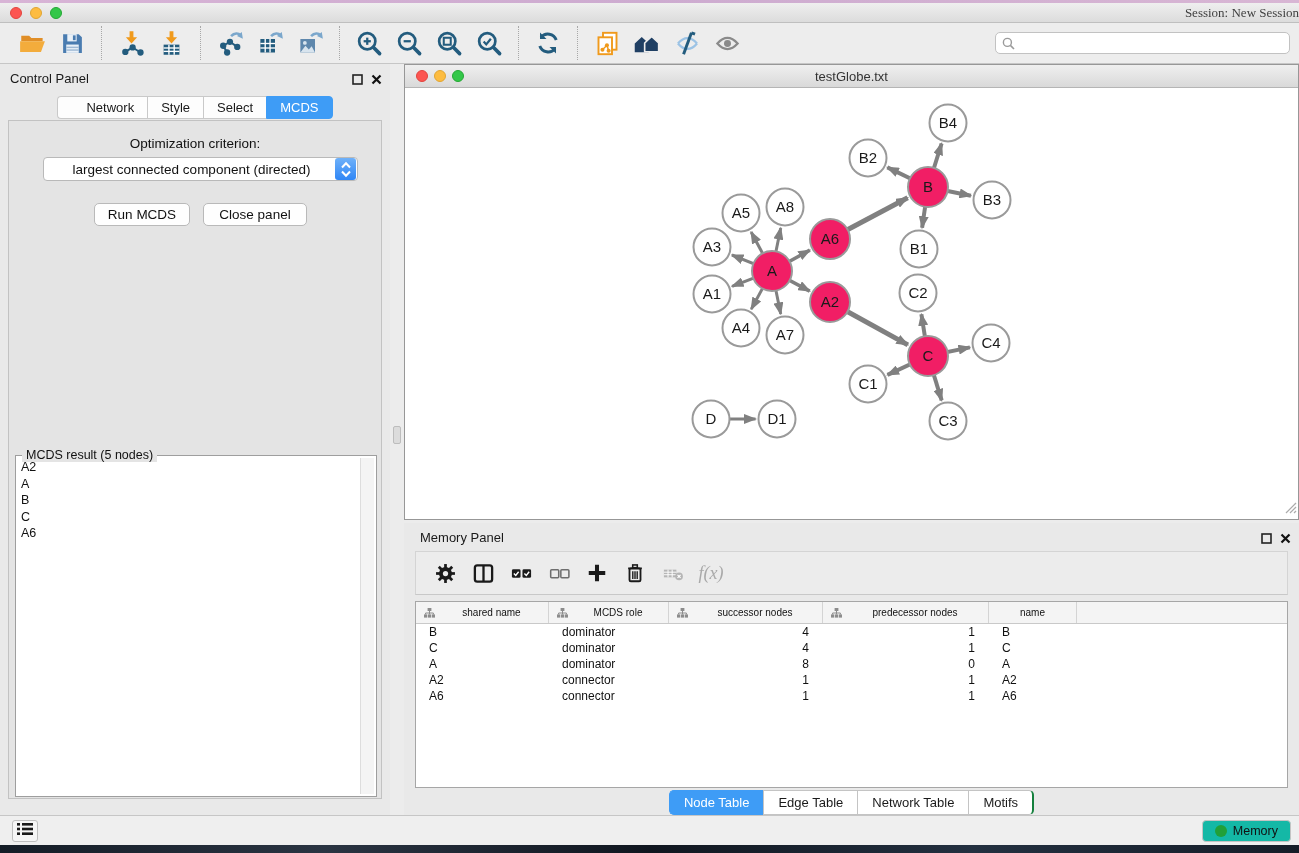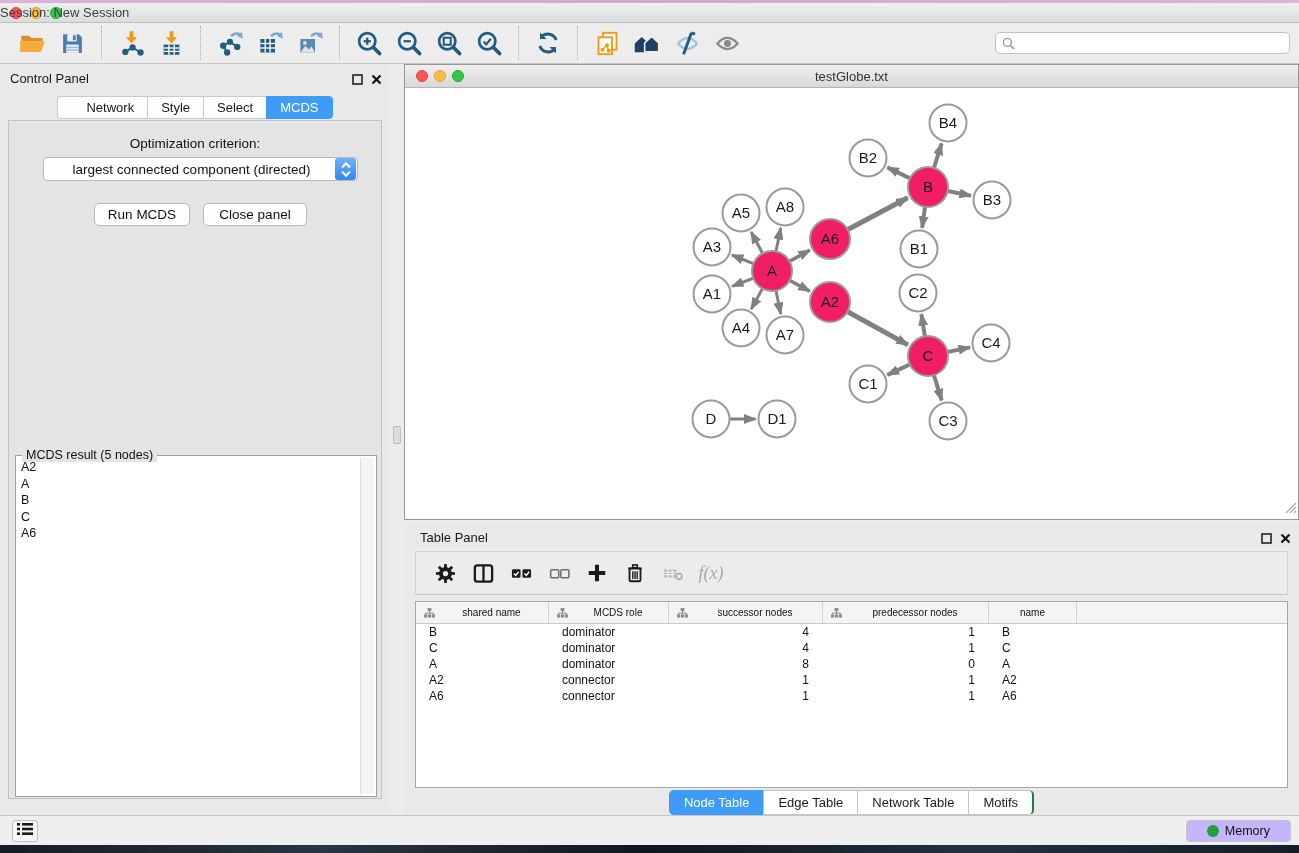--- a/index.html
+++ b/index.html
@@ -13,22 +13,22 @@
   #app { position:absolute; top:3px; left:0; width:1299px; height:842px;
     background:#ECECEC; }
 
   
   #titlebar { position:absolute; top:0; left:0; width:100%; height:20px;
     background:linear-gradient(#EFEFEF,#DCDCDC); border-bottom:1px solid #BFBFBF; }
   .tl-dot { position:absolute; top:4px; width:12px; height:12px; border-radius:50%; }
   .tl-red   { background:#FC5551; border:1px solid #E2443E; }
   .tl-yellow{ background:#FDBC40; border:1px solid #E0A532; }
   .tl-green { background:#34C749; border:1px solid #24A834; }
-  #app-title { position:absolute; top:2px; left:0; width:100%; text-align:left;
-    font-size:13px; color:#3F3F3F; }
+  #app-title { position:absolute; top:2px; left:0; width:100%; text-align:right;
+    font-size:13px; color:#3F3F3F;font-family:Liberation Serif, serif; }
 
   
   #toolbar { position:absolute; top:20px; left:0; width:100%; height:41px;
     background:#EDEDED; border-bottom:1px solid #C6C6C6;
     display:flex; align-items:center; padding-left:6px; }
   .tb-group { display:flex; align-items:center; height:100%; padding:0 6px; }
   .tb-sep { width:1px; height:34px; border-left:1px dotted #A8A8A8; margin:0 3px; }
   .tb-btn { width:40px; height:34px; display:flex; align-items:center;
     justify-content:center; cursor:default; }
   #search-wrap { position:absolute; right:9px; top:9px; width:295px; height:22px;
@@ -121,22 +121,22 @@
   .btab:first-child { border-radius:5px 0 0 5px; }
   .btab:last-child { border-right:2px solid #15803d; border-radius:0 5px 5px 0; }
   .btab.active { background:#3E9CF6; color:#fff; border-color:#3E9CF6; }
 
   
   #statusbar { position:absolute; left:0; top:812px; width:100%; height:30px;
     background:#EFEFEF; border-top:1px solid #C6C6C6; }
   #status-list-btn { position:absolute; left:12px; top:4px; width:26px; height:22px;
     background:#F6F6F6; border:1px solid #BFBFBF; border-radius:3px;
     display:flex; align-items:center; justify-content:center; }
-  #memory-btn { position:absolute; right:8px; top:4px; height:22px; padding:0 20px;
-    background:#c4b5fd; border:1px solid #C4C4C4; border-radius:4px;
+  #memory-btn { position:absolute; right:8px; top:4px; height:22px; padding:0 12px;
+    background:#14b8a6; border:1px solid #C4C4C4; border-radius:4px;
     display:flex; align-items:center; gap:6px; font-size:12.5px; color:#111; }
   #memory-dot { width:12px; height:12px; border-radius:50%; background:#21A038; }
 </style>
 </head>
 <body>
 
 <div id="screen">
   <div id="wall-top"></div>
   <div id="wall-bottom"></div>
 
@@ -506,21 +506,21 @@
                 <line x1="13" y1="7" x2="7" y2="13"></line>
                 <line x1="13" y1="11" x2="11" y2="13"></line>
               </g>
             </svg>
         </span>
       </div>
     </div>
 
     <div id="table-panel">
       <div class="panel-header">
-        <span class="ph-title" style="left:16px;">Table Panel</span>
+        <span class="ph-title" style="left:16px;">Memory Panel</span>
         <span class="ph-icons">
           <span><svg width="11" height="11" viewBox="0 0 11 11">
                 <rect x="1" y="1" width="9" height="9" fill="none" stroke="#222" stroke-width="1.6"></rect>
               </svg></span>
           <span><svg width="11" height="11" viewBox="0 0 11 11">
                 <path d="M1.5 1.5 L9.5 9.5 M9.5 1.5 L1.5 9.5" stroke="#111" stroke-width="2.2"></path>
               </svg></span>
         </span>
       </div>
       <div id="tp-toolbar">

